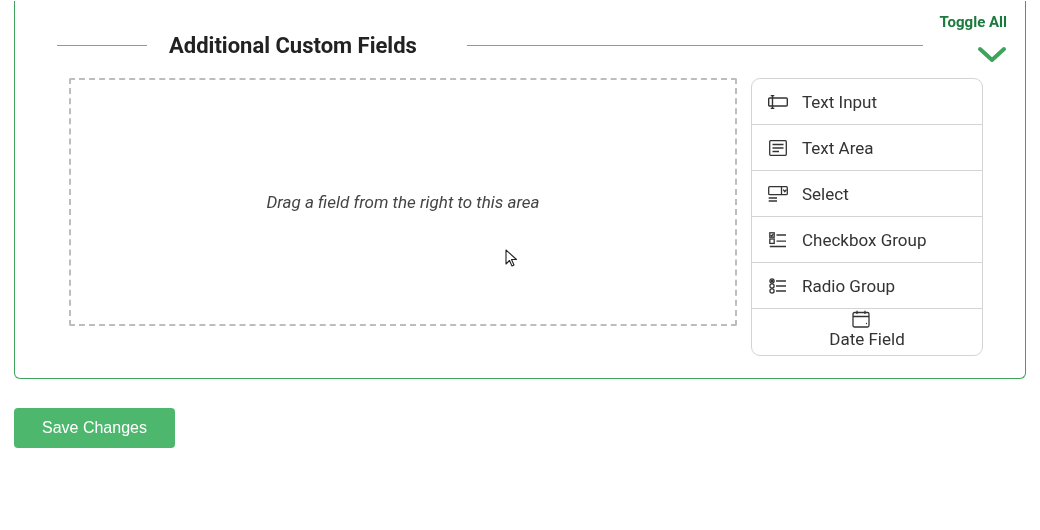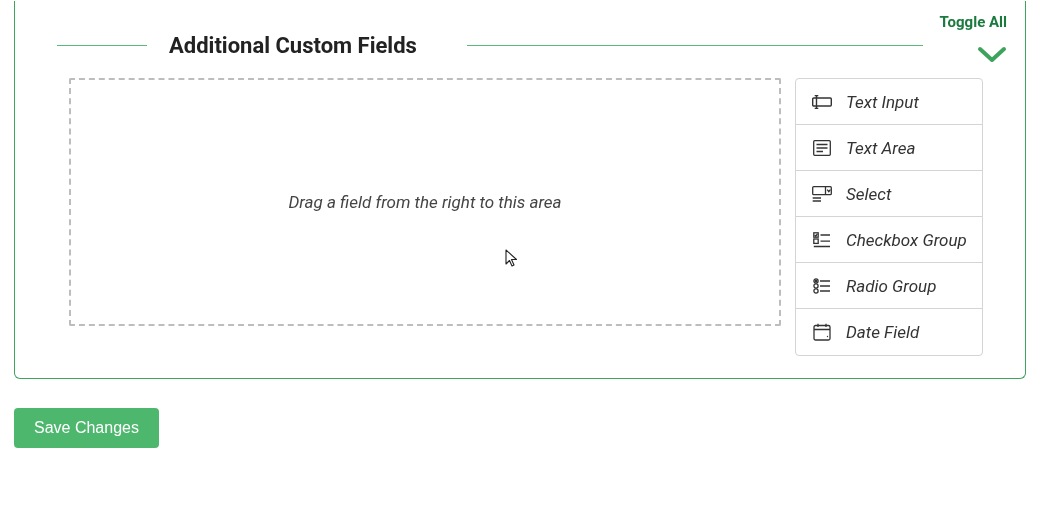--- a/index.html
+++ b/index.html
@@ -80,59 +80,59 @@
       height: 248px;
       display: flex;
       align-items: flex-start;
       justify-content: center;
       padding-top: 112px;
       color: #444;
       font-size: 17px;
       font-style: italic;
     }
     .palette {
-      width: 188px;
+      width: 232px;
       border: 1px solid #d4d4d4;
-      border-radius: 4px;
+      border-radius: 9px;
       overflow: hidden;
       background: #fff;
-      font-style: italic;
     }
     .palette-item {
       display: flex;
       align-items: center;
       height: 46px;
       padding: 0 14px;
       border-bottom: 1px solid #d4d4d4;
       cursor: grab;
       font-size: 17px;
       color: #333;
     }
     .palette-item:last-child {
       border-bottom: none;
+      flex-direction: column;
     }
     .palette-item .icn {
       width: 24px;
       height: 20px;
       margin-right: 12px;
       display: flex;
       align-items: center;
       justify-content: center;
       color: #333;
     }
     .palette-item .icn svg {
       stroke: #333;
     }
     .save-btn {
       margin: 28px 0 0 14px;
       background: #4eb76e;
       color: #fff;
       border: none;
       border-radius: 4px;
-      padding: 11px 20px;
+      padding: 11px 28px;
       font-size: 16px;
       cursor: pointer;
     }
     .cursor-arrow {
       position: absolute;
       left: 490px;
       top: 248px;
       width: 14px;
       height: 18px;
       pointer-events: none;

